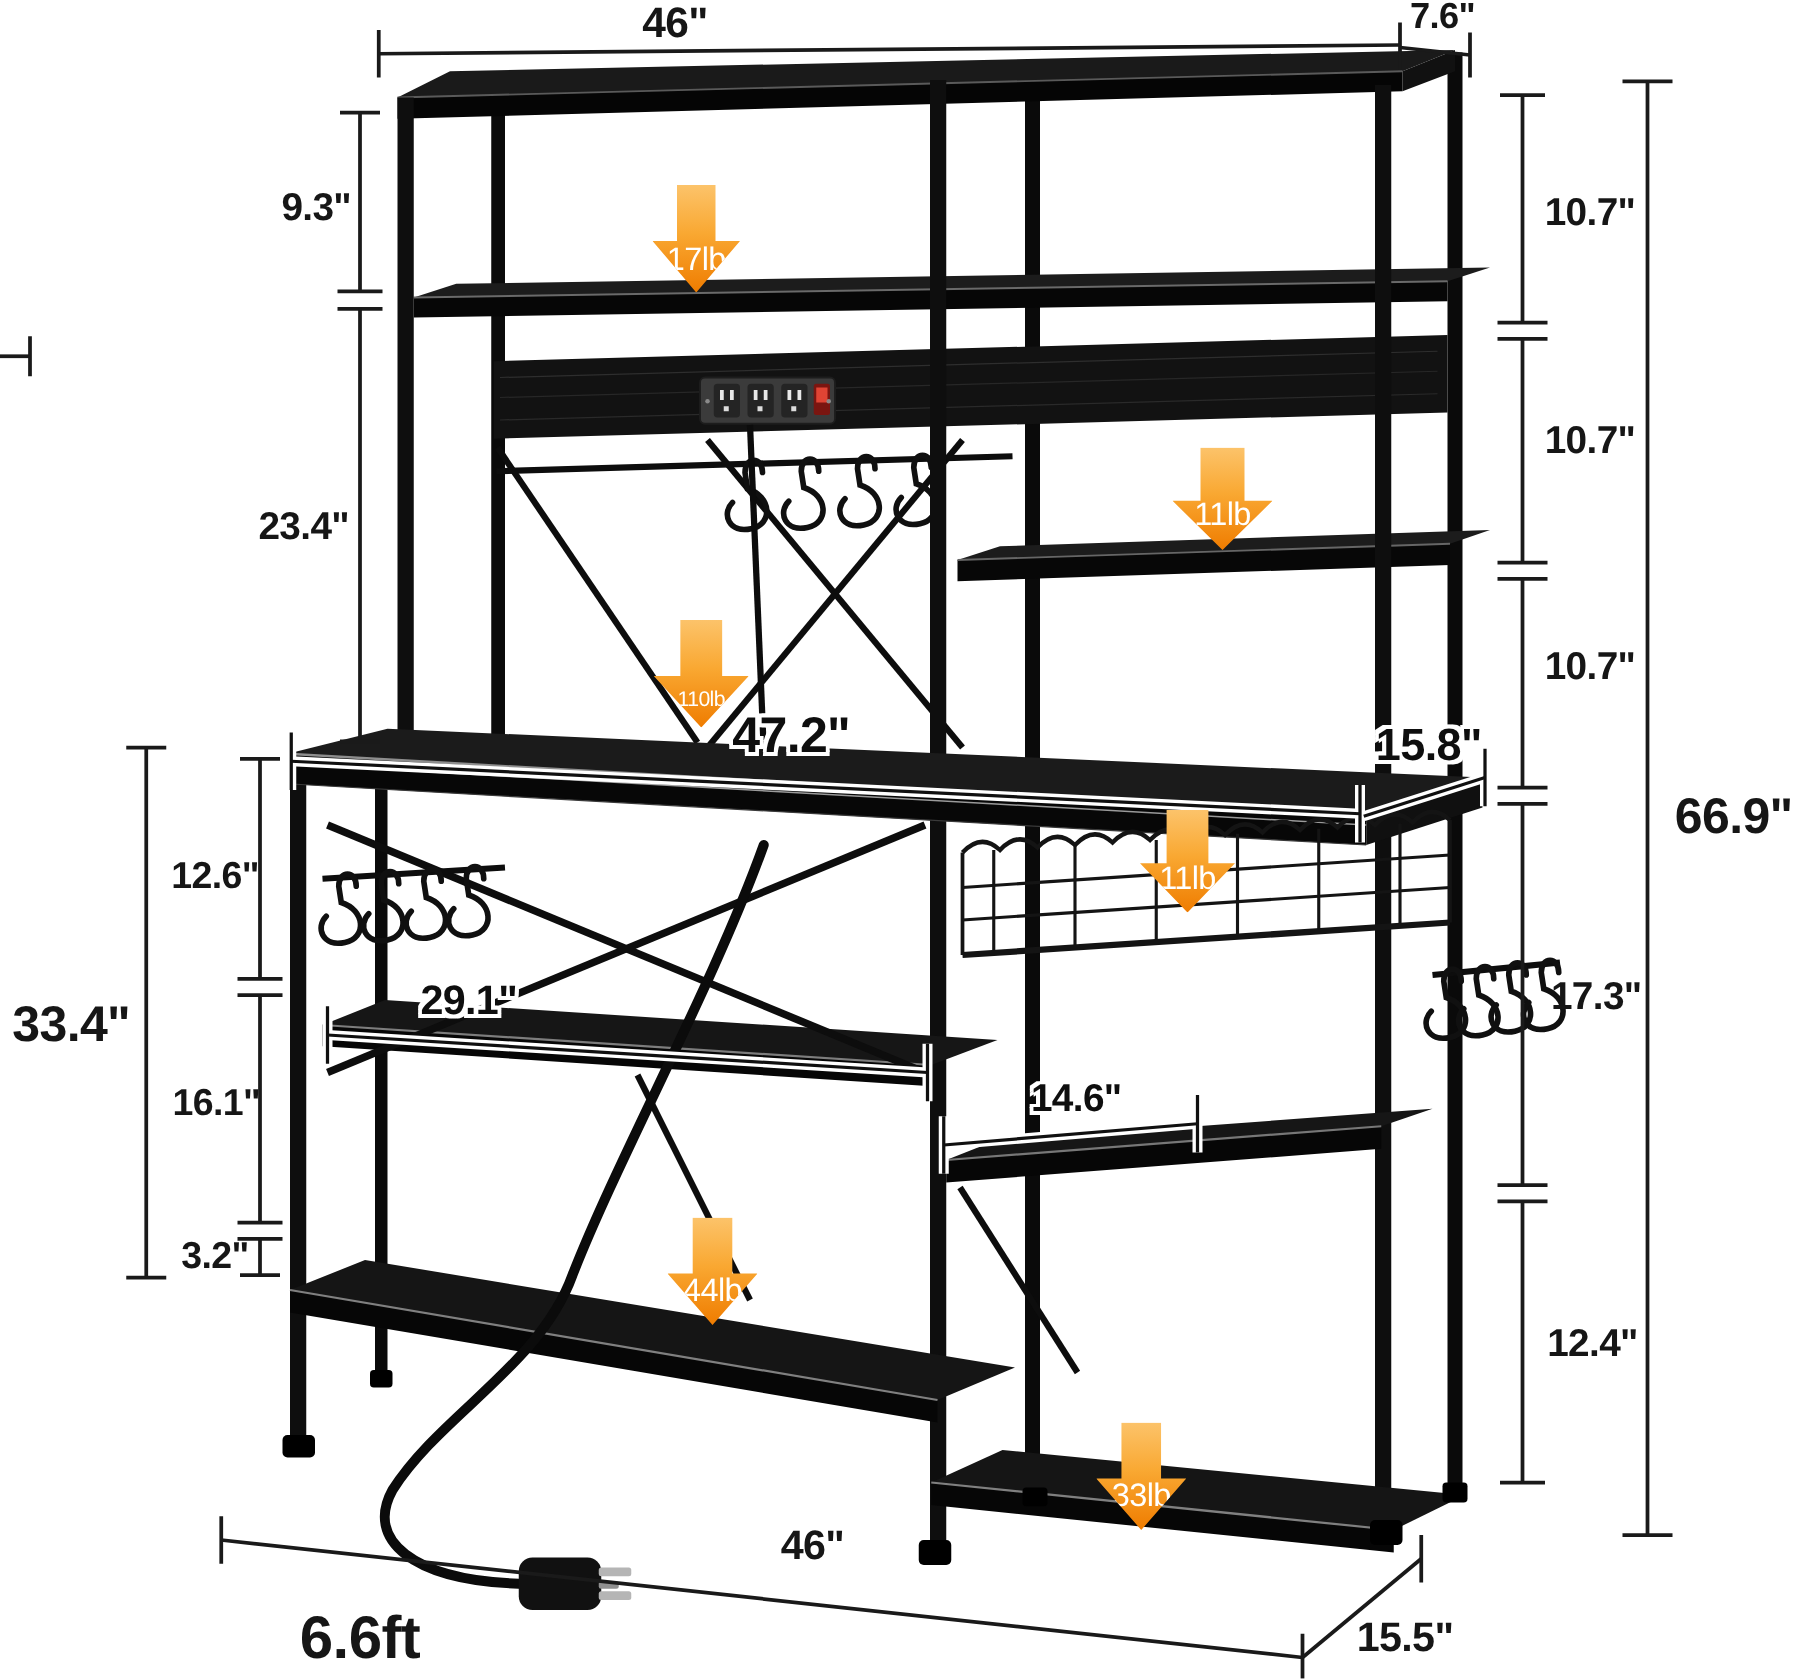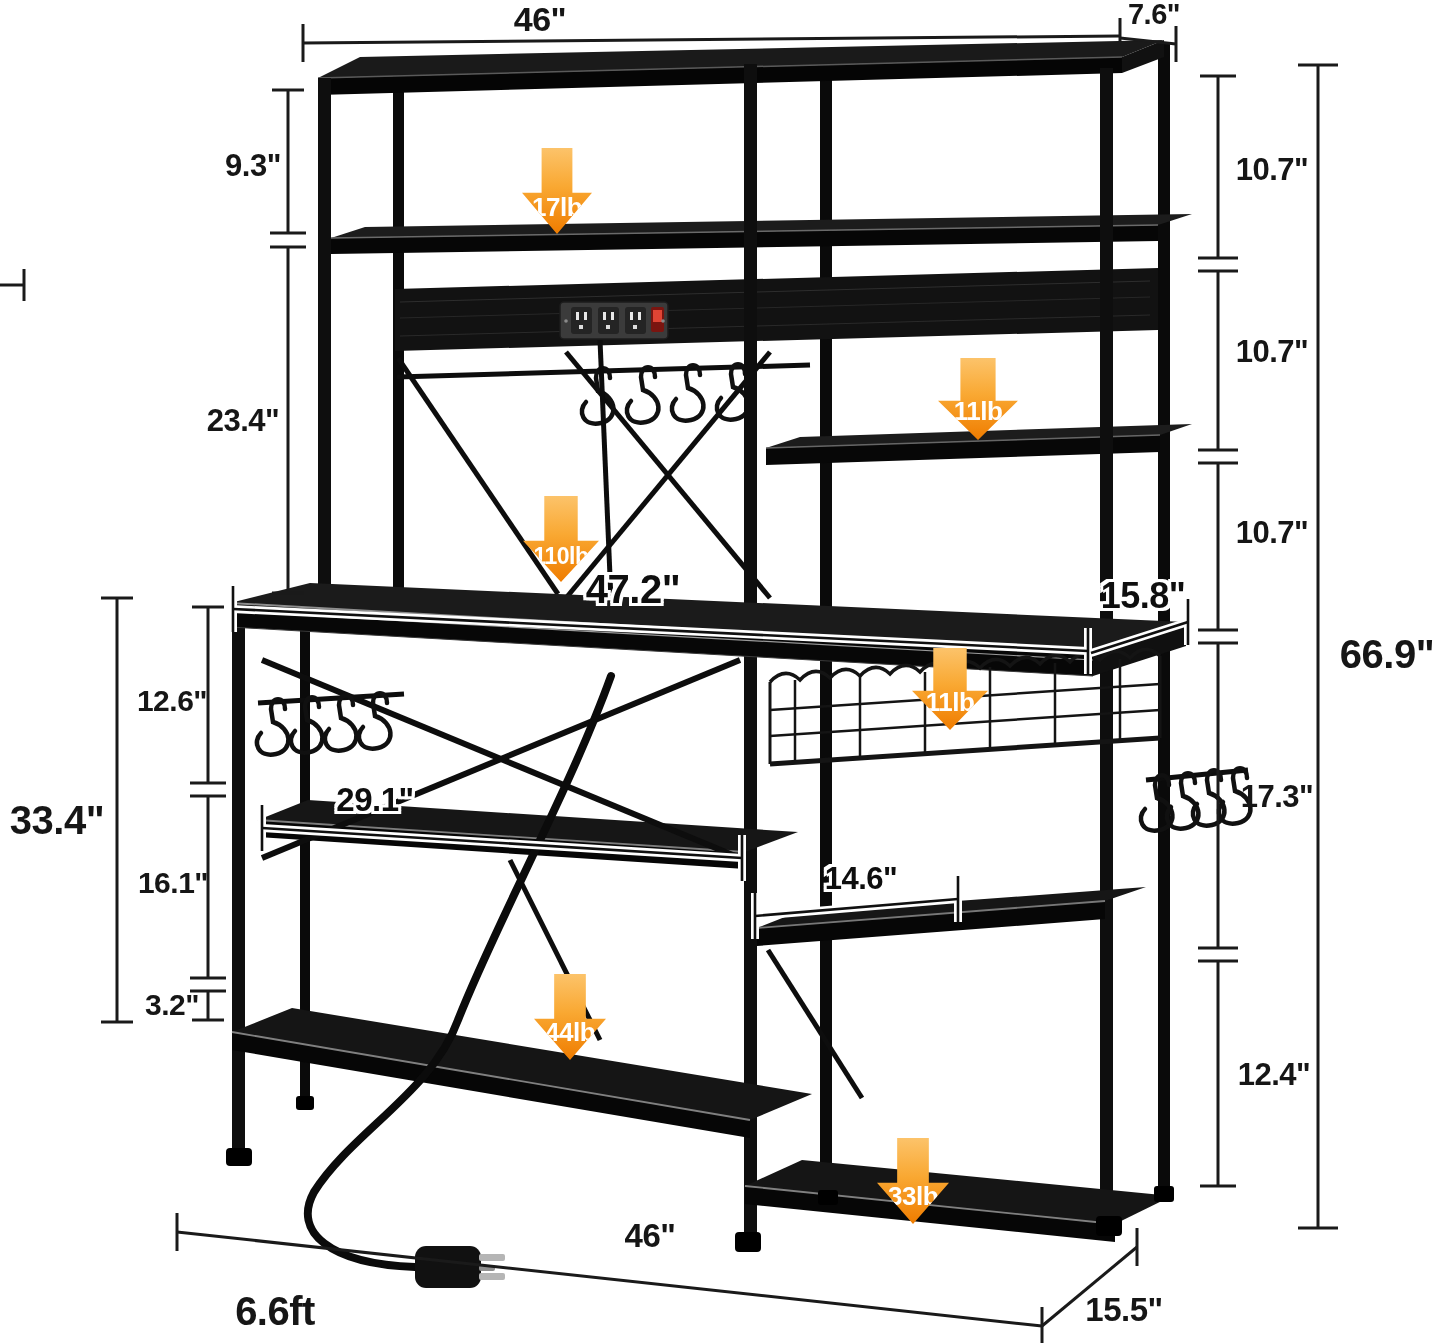--- a/index.html
+++ b/index.html
@@ -18,23 +18,23 @@
       -3px -3px 0 #fff, 3px -3px 0 #fff, -3px 3px 0 #fff, 3px 3px 0 #fff,
       0 -3px 0 #fff, 0 3px 0 #fff, -3px 0 0 #fff, 3px 0 0 #fff;
   }
   .load-arrow{
     position:absolute;
     clip-path:polygon(28% 0,72% 0,72% 52%,100% 52%,50% 100%,0 52%,28% 52%);
     background:linear-gradient(180deg,#fcc36a 0%,#f9a832 45%,#ef7c00 100%);
     display:flex;align-items:flex-end;justify-content:center;
   }
   .load-arrow span{
-    color:#ffffff;font-weight:700;padding-bottom:16%;font-size:26px;letter-spacing:-0.5px;margin-top:33px;
-  }
-  .load-arrow.small-text span{font-size:23px;}
+    color:#ffffff;font-weight:400;padding-bottom:16%;font-size:26px;letter-spacing:-0.5px;margin-top:33px;
+  }
+  .load-arrow.small-text span{font-size:17px;}
 </style>
 </head>
 <body>
 
 <div id="stage">
 
   <svg id="rack-svg" width="1445" height="1343" viewBox="0 0 1445 1343">
 
     <g>
 
@@ -341,15 +341,15 @@
   <div class="dim-label outlined" style="left:375px;top:800px;font-size:33px;">29.1"</div>
   <div class="dim-label outlined" style="left:861px;top:879px;font-size:31px;">14.6"</div>
 
   <div class="dim-label" style="left:172px;top:701px;font-size:30px;">12.6"</div>
   <div class="dim-label" style="left:173px;top:883px;font-size:30px;">16.1"</div>
   <div class="dim-label" style="left:172px;top:1005px;font-size:30px;">3.2"</div>
   <div class="dim-label" style="left:57px;top:820px;font-size:40px;">33.4"</div>
 
   <div class="dim-label" style="left:650px;top:1236px;font-size:33px;">46"</div>
   <div class="dim-label" style="left:1124px;top:1310px;font-size:33px;">15.5"</div>
-  <div class="dim-label" style="left:275px;top:1311px;font-size:40px;">6.6ft</div>
+  <div class="dim-label" style="left:288px;top:1311px;font-size:48px;">6.6ft</div>
 
 </div>
 
 </body></html>

